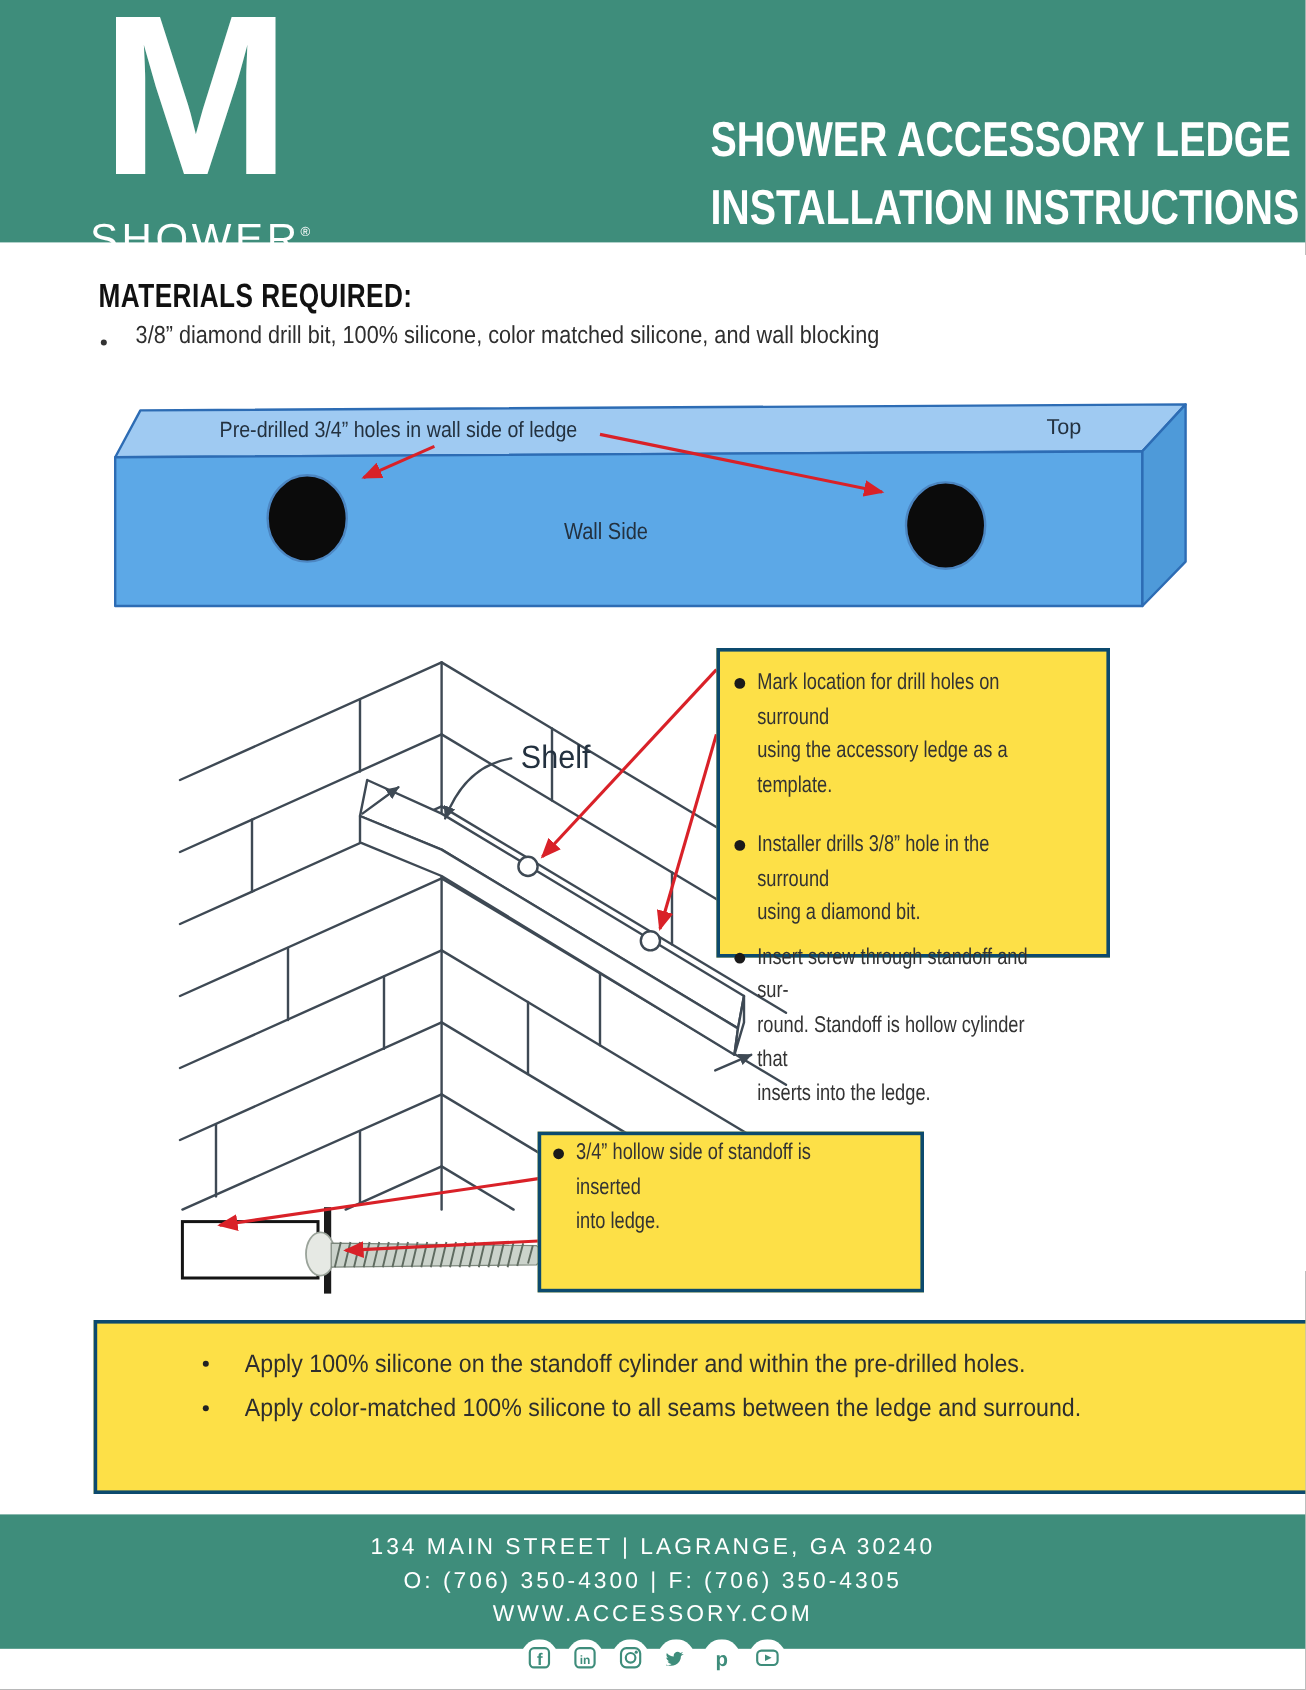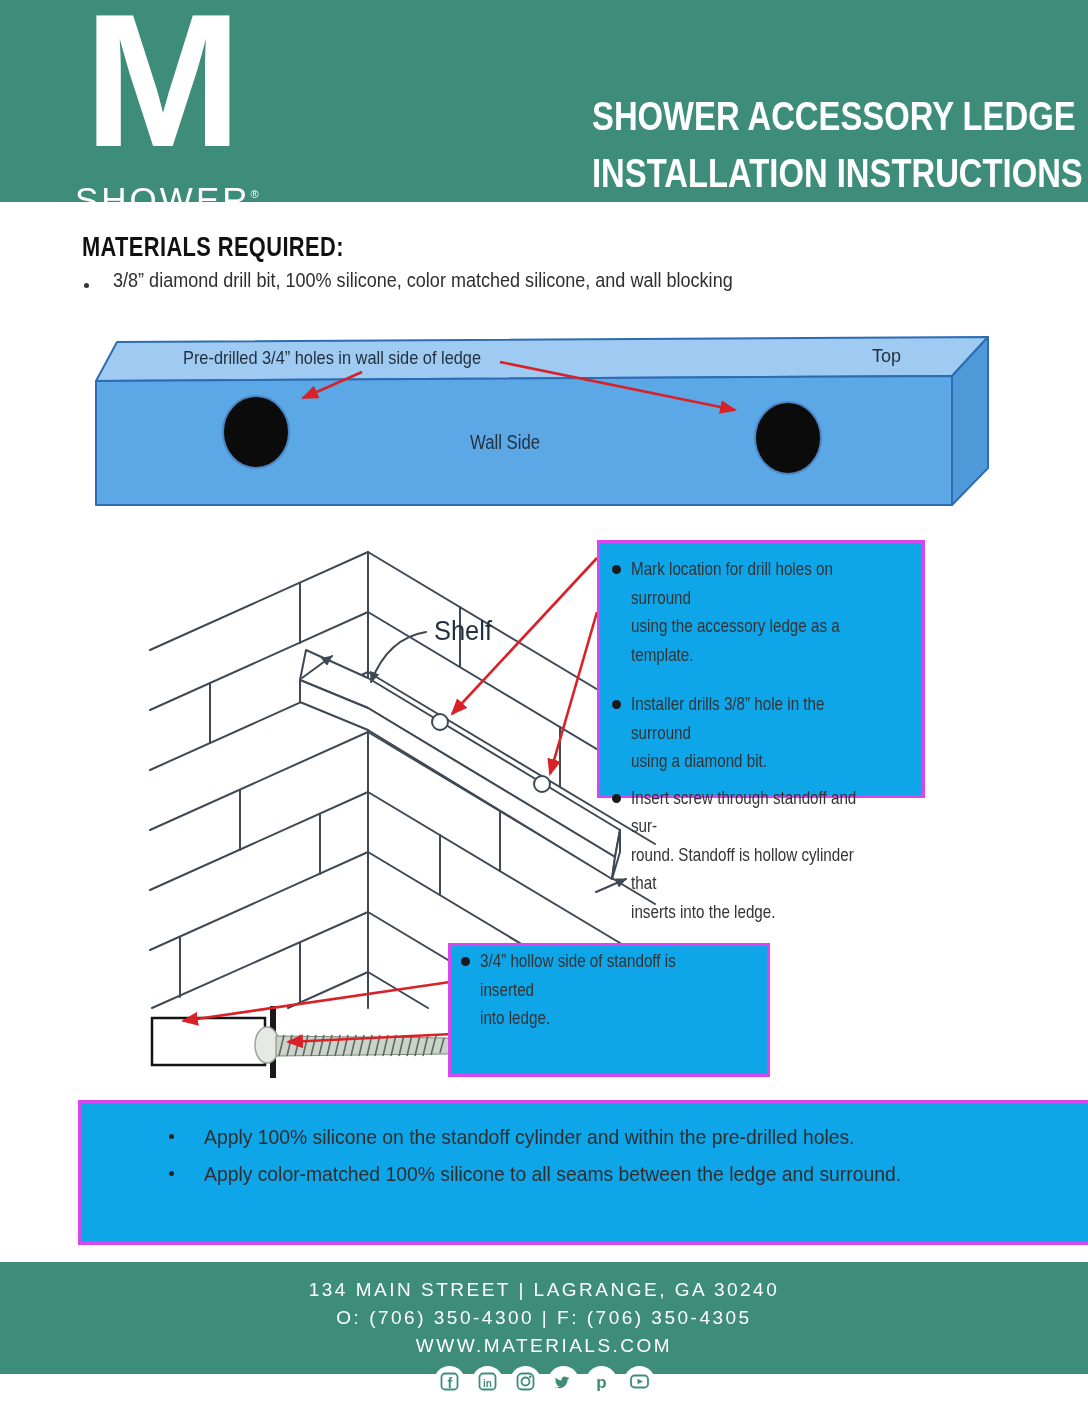--- a/index.html
+++ b/index.html
@@ -41,21 +41,21 @@
   .materials-text{font-size:20.5px;line-height:28px;transform:scaleX(0.88);transform-origin:0 0;white-space:nowrap;color:#2e2e2e;}
   
   svg text{font-family:"Liberation Sans",sans-serif;}
   .ln{stroke:var(--ink);stroke-width:2;fill:none;stroke-linecap:round;}
   .shelf-face{fill:#ffffff;stroke:var(--ink);stroke-width:2;stroke-linejoin:round;}
   .hole-ring{fill:#ffffff;stroke:var(--ink);stroke-width:2;}
   .red-ln{stroke:var(--red);stroke-width:2.6;fill:none;}
   .blue-stroke{stroke:var(--blue-edge);stroke-width:2;stroke-linejoin:round;}
   .fig-label{fill:#23313F;}
   
-  .callout{position:absolute;background:#0ea5e9;border:3px solid #d946ef;}
+  .callout{position:absolute;background:#fde047;border:3px solid #0c4a6e;}
   .callout-item{display:flex;align-items:flex-start;}
   .dot{width:9px;height:9px;border-radius:50%;background:#1a1a1a;margin:10px 10px 0 0;flex:none;}
   .callout-text{font-size:19px;line-height:28.5px;color:#333;white-space:pre-line;
     transform:scaleX(0.8);transform-origin:0 0;width:360px;}
   .box1{left:597px;top:540px;width:328px;height:258px;padding:12px 0 0 12px;}
   .box1 .i2{margin-top:21px;justify-content:flex-end;}
   .box1 .i3{margin-top:8px;}
   .box2{left:448px;top:943px;width:322px;height:134px;padding:1px 0 0 10px;}
   .box2 .i2{margin-top:3px;}
   
@@ -219,21 +219,21 @@
     </div>
     <div class="sil-row">
       <span class="sil-dot"></span>
       <span class="sil-text">Apply color-matched 100% silicone to all seams between the ledge and surround.</span>
     </div>
   </div>
 
   <div class="footer">
     <div class="footer-line f1">134 MAIN STREET | LAGRANGE, GA 30240</div>
     <div class="footer-line">O: (706) 350-4300 | F: (706) 350-4305</div>
-    <div class="footer-line">WWW.MATERIALS.COM</div>
+    <div class="footer-line">WWW.ACCESSORY.COM</div>
     <div class="social-row">
       <svg class="social-icon" viewBox="0 0 31 31">
         <circle cx="15.5" cy="15.5" r="15.5" fill="#fff"></circle>
         <rect x="7.5" y="7.5" width="16" height="16" rx="3.5" fill="none" stroke="#3E8D7B" stroke-width="1.8"></rect>
         <text x="15.8" y="21.5" text-anchor="middle" font-size="14" font-weight="bold" fill="#3E8D7B">f</text>
       </svg>
       <svg class="social-icon" viewBox="0 0 31 31">
         <circle cx="15.5" cy="15.5" r="15.5" fill="#fff"></circle>
         <rect x="7.5" y="7.5" width="16" height="16" rx="3.5" fill="none" stroke="#3E8D7B" stroke-width="1.8"></rect>
         <text x="15.5" y="20.5" text-anchor="middle" font-size="10" font-weight="bold" fill="#3E8D7B">in</text>

